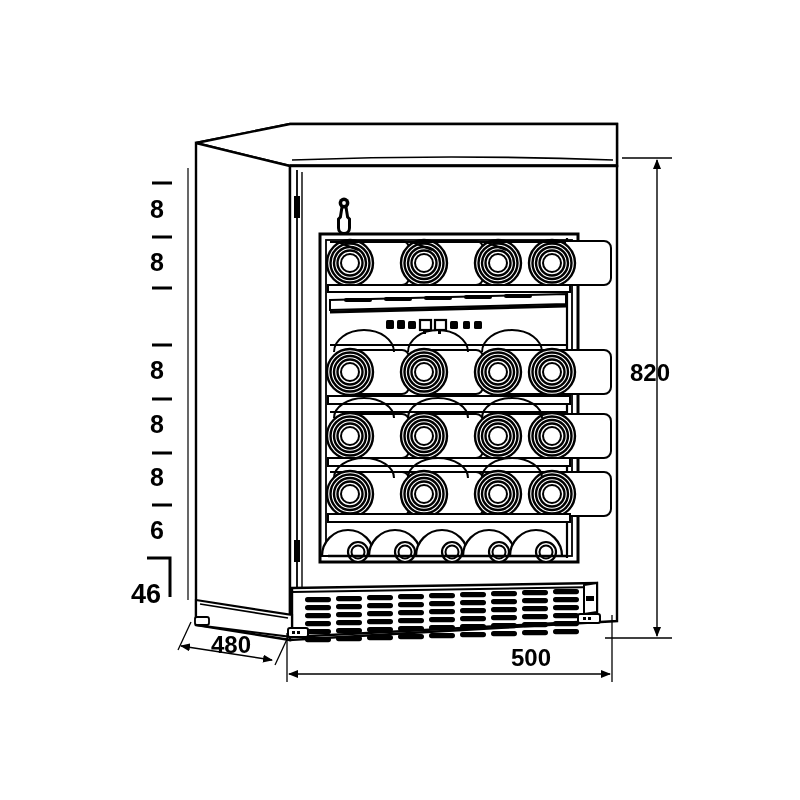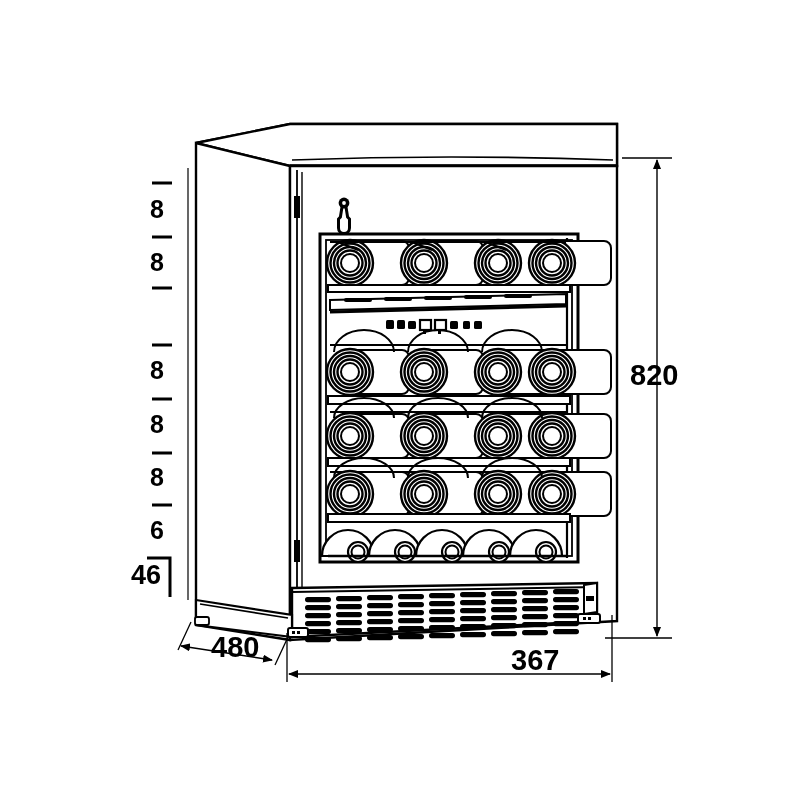--- a/index.html
+++ b/index.html
@@ -4,22 +4,22 @@
 <title>Wine Cooler Technical Drawing</title>
 <style>
   html,body{margin:0;padding:0;background:#ffffff;}
   body{width:800px;height:800px;overflow:hidden;
        font-family:"Liberation Sans",sans-serif;color:#000;}
   #stage{position:relative;width:800px;height:800px;background:#fff;}
   #drawing{position:absolute;left:0;top:0;width:800px;height:800px;}
   .dimtext{position:absolute;font-weight:bold;color:#000;
            font-family:"Liberation Sans",sans-serif;line-height:1;}
   .shelf-num{font-size:25px;}
-  .base-num{font-size:27px;}
-  .big-num{font-size:29px;}
+  .base-num{font-size:27px;margin-top:19px;}
+  .big-num{font-size:24px;}
 </style>
 </head>
 <body>
 
 <div id="stage">
 
   <svg id="drawing" viewBox="0 0 800 800" xmlns="http://www.w3.org/2000/svg">
 
     <defs>
       <marker id="arrEnd" markerWidth="10" markerHeight="8" refX="9" refY="4" orient="auto" markerUnits="userSpaceOnUse">
@@ -301,17 +301,17 @@
   <div class="dimtext shelf-num" style="left:150px;top:412px;">8</div>
 
   <div class="dimtext shelf-num" style="left:150px;top:465px;">8</div>
 
   <div class="dimtext shelf-num" style="left:150px;top:518px;">6</div>
 
   <div class="dimtext base-num" style="left:131px;top:562px;">46</div>
 
   <div class="dimtext big-num" style="left:630px;top:361px;">820</div>
 
-  <div class="dimtext big-num" style="left:511px;top:646px;">367</div>
+  <div class="dimtext big-num" style="left:511px;top:646px;">500</div>
 
   <div class="dimtext big-num" style="left:211px;top:633px;">480</div>
 
 </div>
 
 </body></html>

